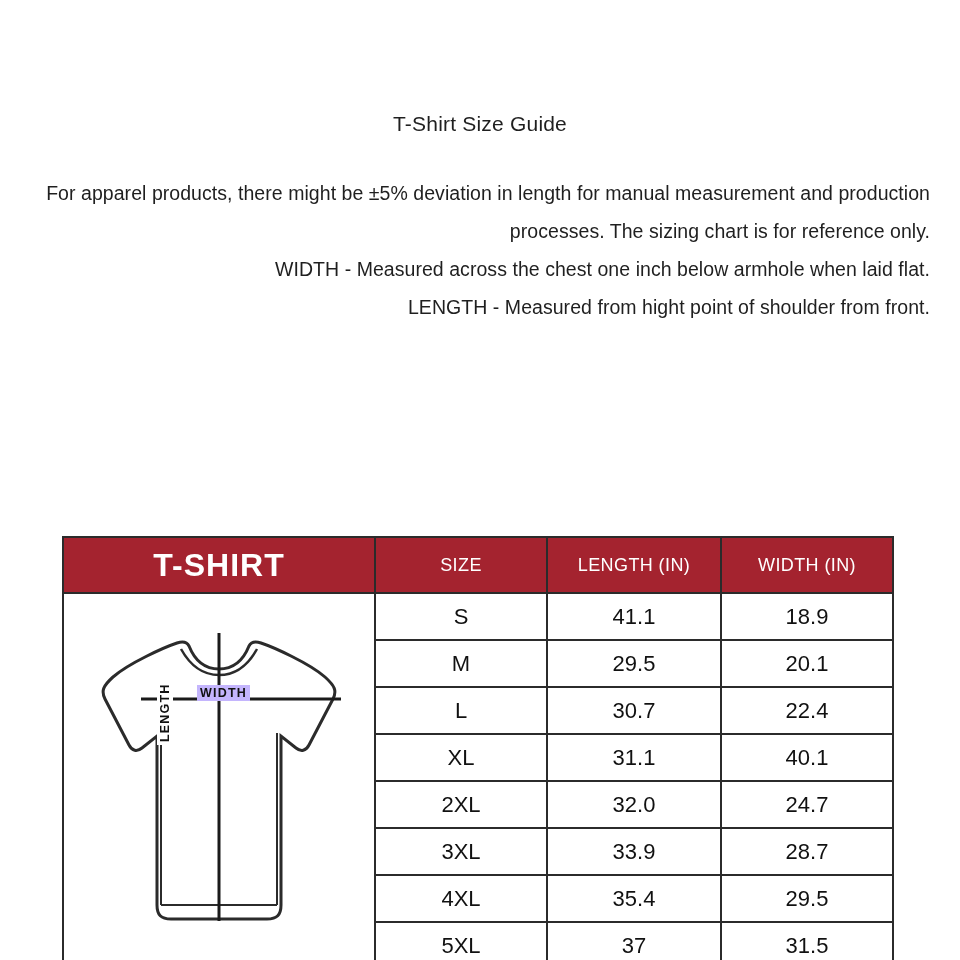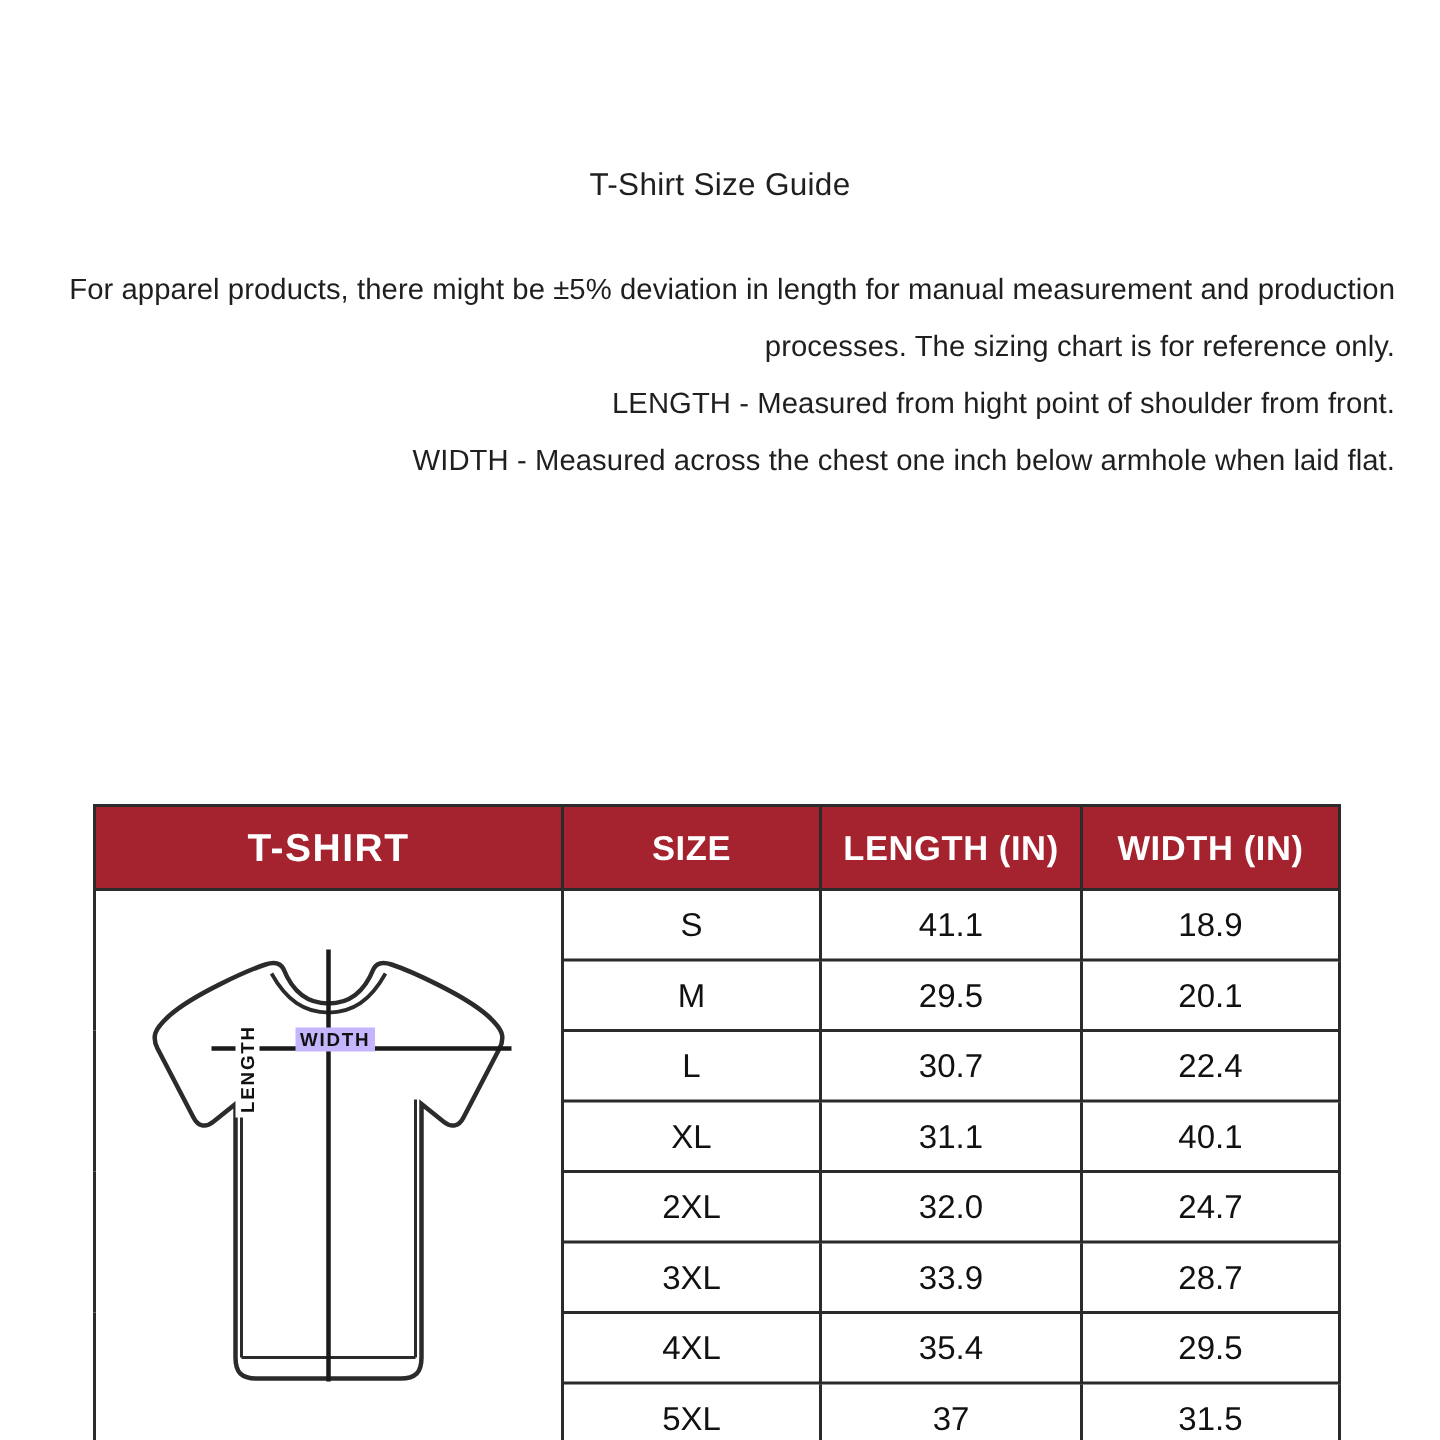--- a/index.html
+++ b/index.html
@@ -53,30 +53,30 @@
   }
   table.size-table td, table.size-table th {
     border: 2px solid #2b2b2b;
     text-align: center;
     padding: 0;
   }
   .hdr-brand {
     background: #a4232f;
     color: #ffffff;
     height: 54px;
-    font-size: 26px;
+    font-size: 32px;
     font-weight: bold;
     letter-spacing: 1px;
   }
   .hdr-cell {
     background: #a4232f;
     color: #ffffff;
     height: 54px;
-    font-size: 23px;
-    font-weight: bold;
+    font-size: 18px;
+    font-weight: normal;
     letter-spacing: 0.4px;
   }
   .col-img { width: 312px; }
   .col-size { width: 172px; }
   .col-length { width: 174px; }
   .col-width { width: 172px; }
 
   .data-cell {
     height: 45px;
     font-size: 22px;
@@ -124,22 +124,22 @@
 </style>
 </head>
 <body>
 
 <div class="page">
 
   <div class="title">T-Shirt Size Guide</div>
 
   <div class="intro">
     <p class="para">For apparel products, there might be ±5% deviation in length for manual measurement and production processes. The sizing chart is for reference only.</p>
+    <p>WIDTH - Measured across the chest one inch below armhole when laid flat.</p>
     <p>LENGTH - Measured from hight point of shoulder from front.</p>
-    <p>WIDTH - Measured across the chest one inch below armhole when laid flat.</p>
   </div>
 
   <table class="size-table">
     <colgroup>
       <col class="col-img">
       <col class="col-size">
       <col class="col-length">
       <col class="col-width">
     </colgroup>
     <tbody>

